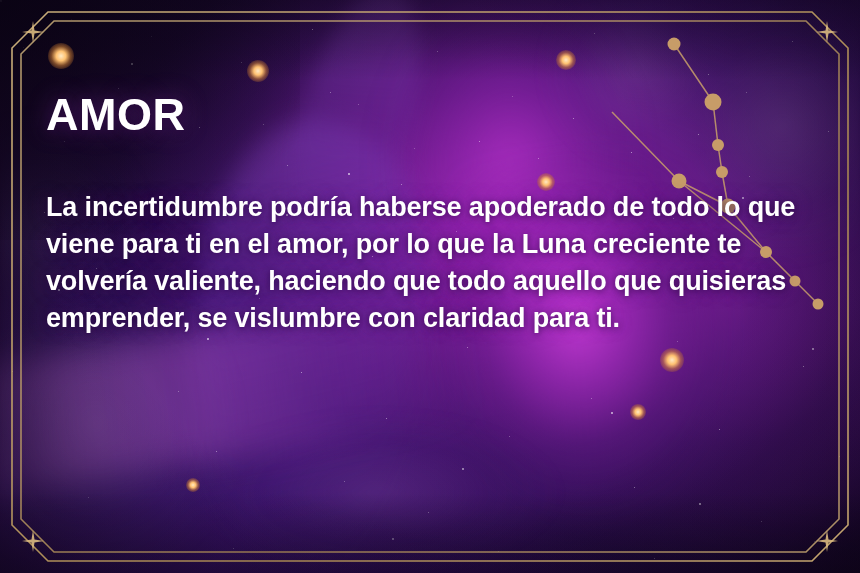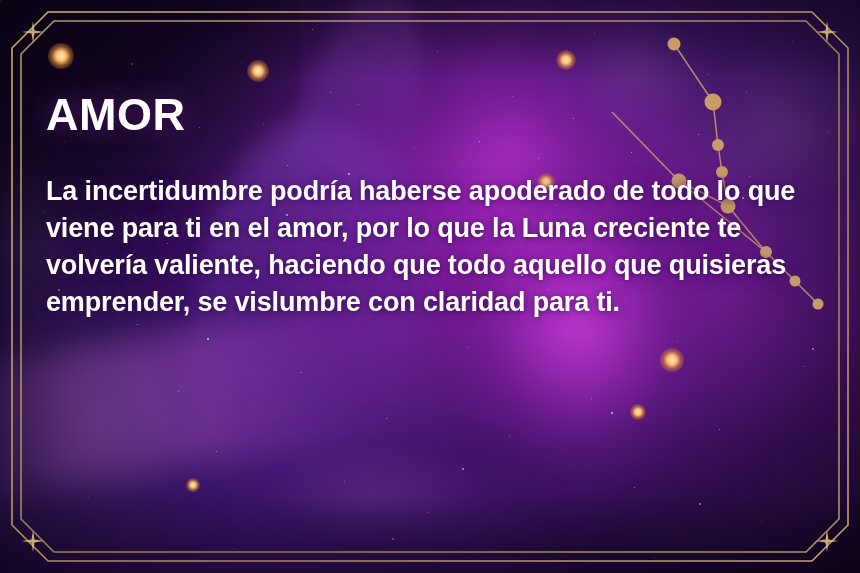--- a/index.html
+++ b/index.html
@@ -226,21 +226,21 @@
   }
   .title {
     font-size: 45px;
     font-weight: bold;
     color: #ffffff;
     letter-spacing: 0.5px;
     line-height: 1;
     text-shadow: 0 2px 10px rgba(40,6,60,0.75), 0 0 26px rgba(180,80,220,0.40);
   }
   .body-text {
-    margin-top: 36px;
+    margin-top: 52px;
     font-size: 27px;
     font-weight: bold;
     color: #ffffff;
     line-height: 37px;
     letter-spacing: -0.15px;
     max-width: 760px;
     text-shadow: 0 1px 7px rgba(32,5,52,0.72), 0 0 20px rgba(120,40,170,0.35);
   }
 </style>
 </head>

